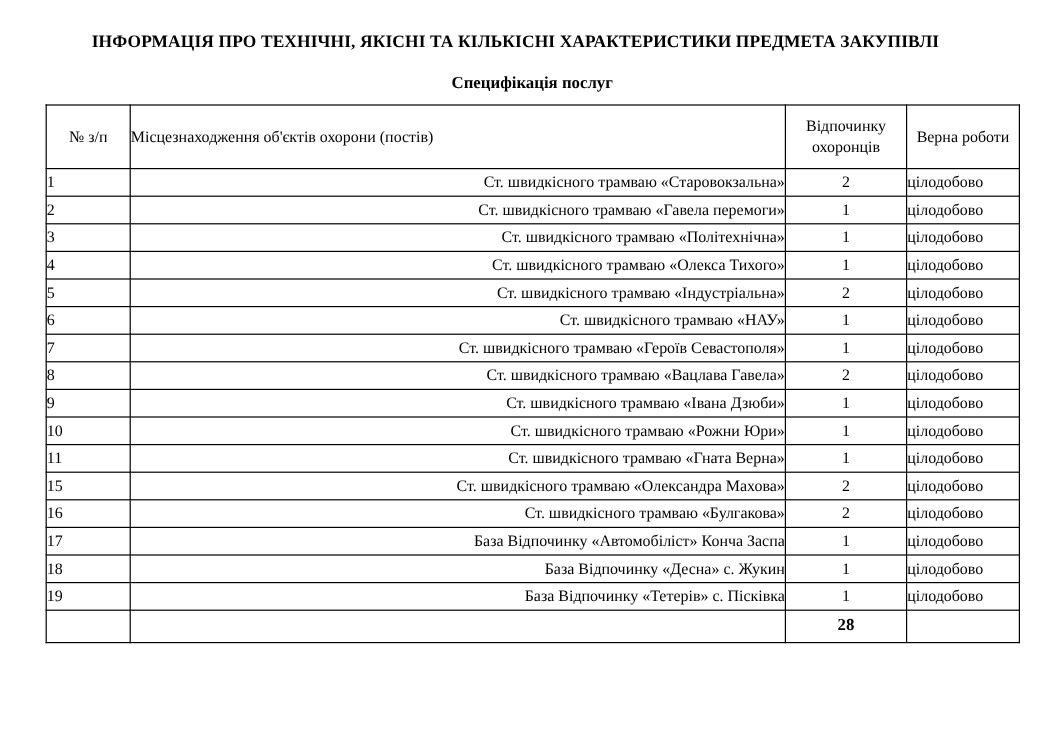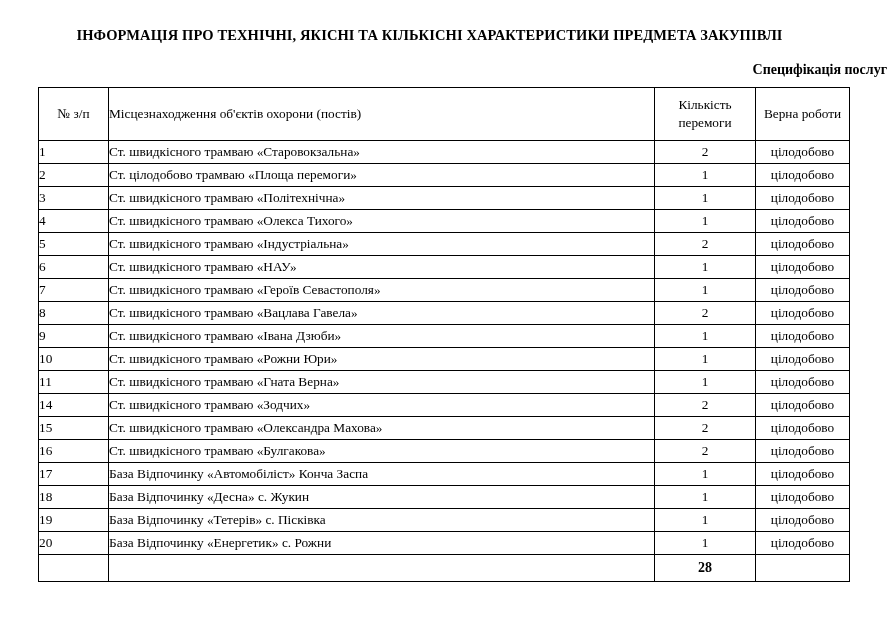--- a/index.html
+++ b/index.html
@@ -27,21 +27,21 @@
     font-weight: bold;
     font-size: 14.5px;
     line-height: 21px;
     text-align: center;
     padding: 15px 88px 0 60px;
     letter-spacing: 0.1px;
   }
   .doc-subtitle {
     font-weight: bold;
     font-size: 14px;
-    text-align: right;
+    text-align: center;
     margin-top: 16px;
     margin-bottom: 9px;
   }
 
   
   .table-wrap {
     padding: 0 38px 0 38px;
   }
   table.spec {
     border-collapse: collapse;
@@ -77,30 +77,29 @@
   
   tbody td {
     height: 22px;
     line-height: 20px;
   }
   td.cell-num {
     text-align: left;
     padding-left: 9px;
   }
   td.cell-place {
-    text-align: left;
+    text-align: right;
     padding-left: 9px;
     white-space: nowrap;
     overflow: hidden;
   }
   td.cell-qty {
     text-align: center;
   }
   td.cell-sched {
-    text-align: center;
   }
 
   
   tr.total-row td {
     height: 26px;
   }
   tr.total-row td.cell-qty {
     font-weight: bold;
     font-size: 14px;
   }
@@ -119,34 +118,34 @@
       <colgroup>
         <col class="c-num">
         <col class="c-place">
         <col class="c-qty">
         <col class="c-sched">
       </colgroup>
       <thead>
         <tr>
           <th class="h-num">№ з/п</th>
           <th class="h-place">Місцезнаходження об'єктів охорони (постів)</th>
-          <th class="h-qty">Кількість перемоги</th>
+          <th class="h-qty">Відпочинку охоронців</th>
           <th class="h-sched">Верна роботи</th>
         </tr>
       </thead>
       <tbody id="spec-body">
           <tr>
             <td class="cell-num">1</td>
             <td class="cell-place">Ст. швидкісного трамваю «Старовокзальна»</td>
             <td class="cell-qty">2</td>
             <td class="cell-sched">цілодобово</td>
           </tr>
           <tr>
             <td class="cell-num">2</td>
-            <td class="cell-place">Ст. цілодобово трамваю «Площа перемоги»</td>
+            <td class="cell-place">Ст. швидкісного трамваю «Гавела перемоги»</td>
             <td class="cell-qty">1</td>
             <td class="cell-sched">цілодобово</td>
           </tr>
           <tr>
             <td class="cell-num">3</td>
             <td class="cell-place">Ст. швидкісного трамваю «Політехнічна»</td>
             <td class="cell-qty">1</td>
             <td class="cell-sched">цілодобово</td>
           </tr>
           <tr>
@@ -191,26 +190,20 @@
             <td class="cell-qty">1</td>
             <td class="cell-sched">цілодобово</td>
           </tr>
           <tr>
             <td class="cell-num">11</td>
             <td class="cell-place">Ст. швидкісного трамваю «Гната Верна»</td>
             <td class="cell-qty">1</td>
             <td class="cell-sched">цілодобово</td>
           </tr>
           <tr>
-            <td class="cell-num">14</td>
-            <td class="cell-place">Ст. швидкісного трамваю «Зодчих»</td>
-            <td class="cell-qty">2</td>
-            <td class="cell-sched">цілодобово</td>
-          </tr>
-          <tr>
             <td class="cell-num">15</td>
             <td class="cell-place">Ст. швидкісного трамваю «Олександра Махова»</td>
             <td class="cell-qty">2</td>
             <td class="cell-sched">цілодобово</td>
           </tr>
           <tr>
             <td class="cell-num">16</td>
             <td class="cell-place">Ст. швидкісного трамваю «Булгакова»</td>
             <td class="cell-qty">2</td>
             <td class="cell-sched">цілодобово</td>
@@ -223,26 +216,20 @@
           </tr>
           <tr>
             <td class="cell-num">18</td>
             <td class="cell-place">База Відпочинку «Десна» с. Жукин</td>
             <td class="cell-qty">1</td>
             <td class="cell-sched">цілодобово</td>
           </tr>
           <tr>
             <td class="cell-num">19</td>
             <td class="cell-place">База Відпочинку «Тетерів» с. Пісківка</td>
-            <td class="cell-qty">1</td>
-            <td class="cell-sched">цілодобово</td>
-          </tr>
-          <tr>
-            <td class="cell-num">20</td>
-            <td class="cell-place">База Відпочинку «Енергетик» с. Рожни</td>
             <td class="cell-qty">1</td>
             <td class="cell-sched">цілодобово</td>
           </tr>
           <tr class="total-row">
             <td class="cell-num"></td>
             <td class="cell-place"></td>
             <td class="cell-qty">28</td>
             <td class="cell-sched"></td>
           </tr>
         </tbody>

